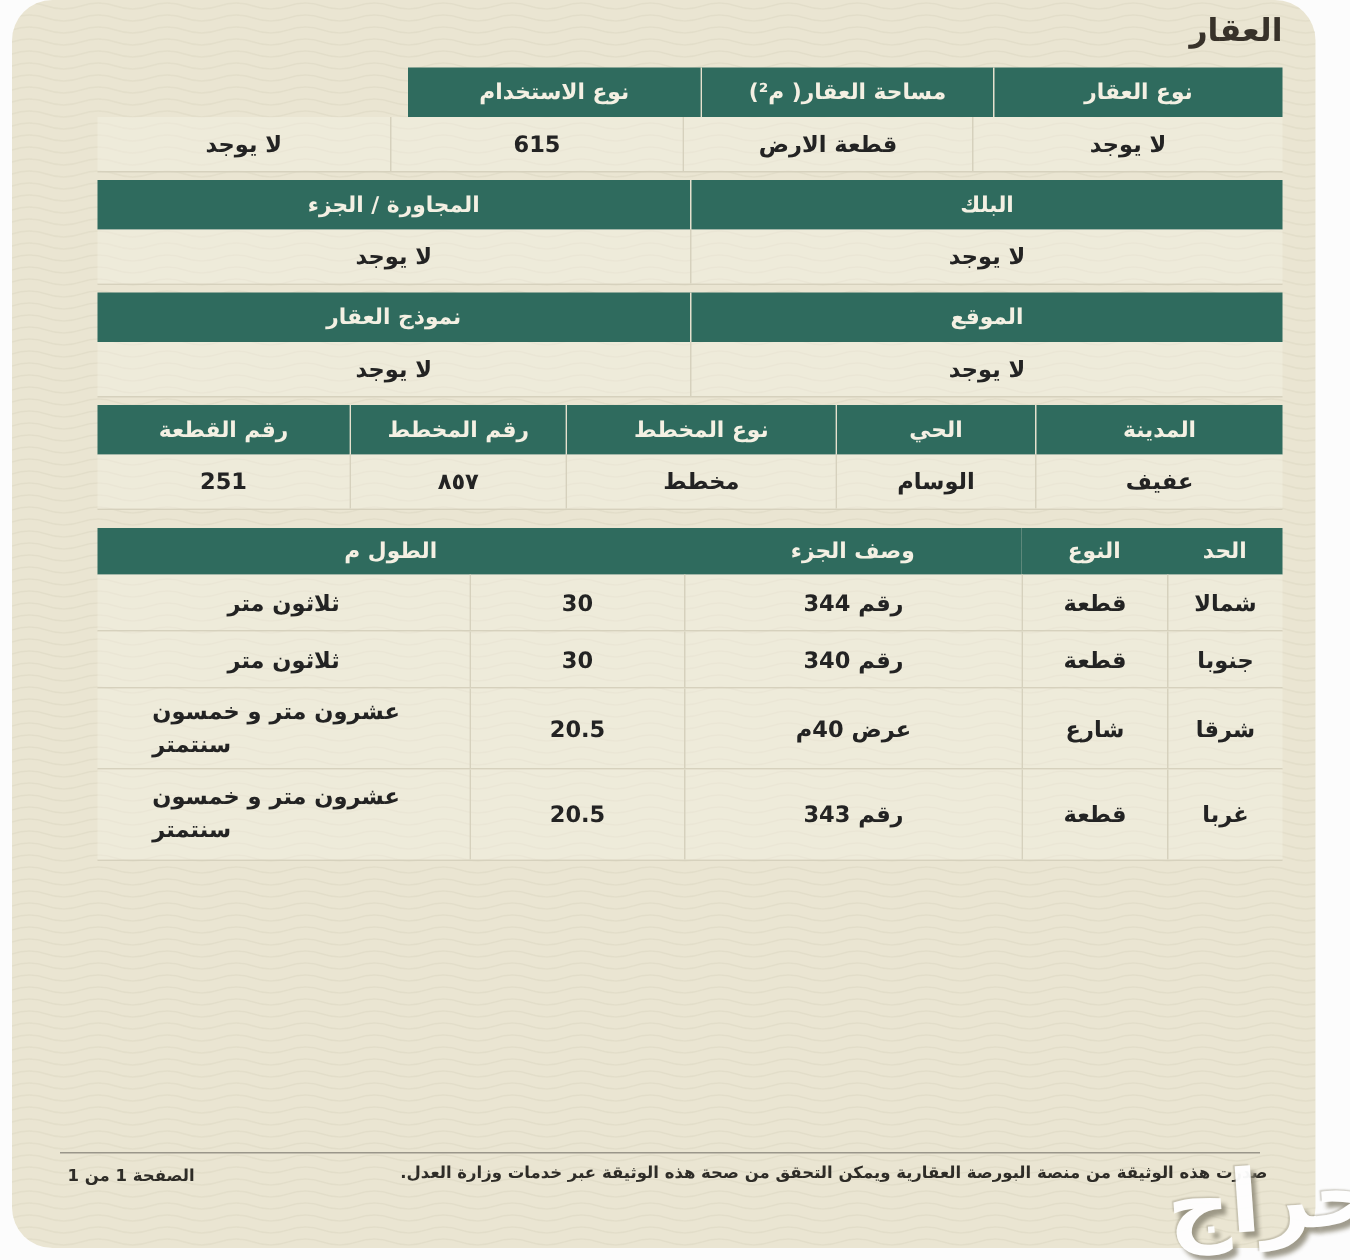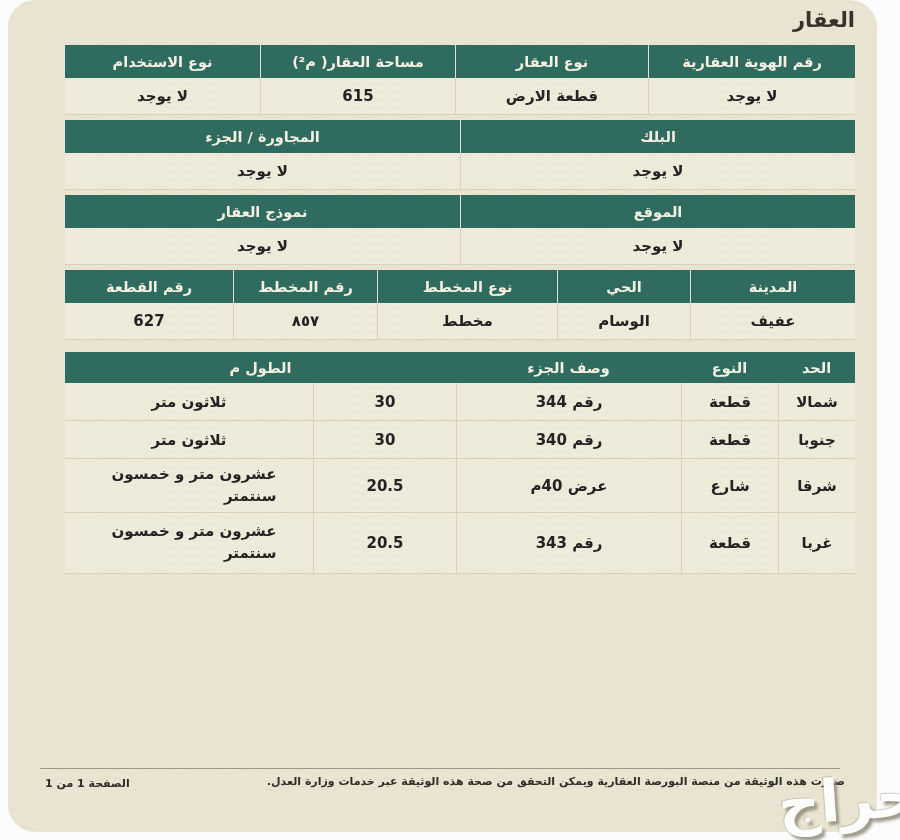--- a/index.html
+++ b/index.html
@@ -39,21 +39,21 @@
   }
   .row .hcell:last-child { border-left:none; }
   .t2 .hcell { border-left:none; height:31px;text-align:right; }
 
   .vcell {
     background:rgba(245,241,229,.45);
     color:#232323; font-weight:bold; font-size:15px;
     display:flex; align-items:center; justify-content:center;
     min-height:36px;
     border-left:1px solid #d6d1bd;
-    text-align:right;
+    text-align:left;
   }
   .row .vcell:last-child { border-left:none; }
   .row.vals { border-bottom:1px solid #d6d1bd; }
 
   
   .w207{width:207px}.w193{width:193px}.w195a{width:195px}.w195b{width:195px}
   .w395{width:395px}
   .w165{width:165px}.w133{width:133px}.w180{width:180px}.w144{width:144px}.w168{width:168px}
   
   .wSide{width:77px}.wType{width:97px}.wDesc{width:225px}.wLenV{width:143px}.wLenT{width:248px}
@@ -95,21 +95,20 @@
     </defs>
     <rect width="100%" height="100%" fill="url(#wv)"></rect>
   </svg>
 
   <div class="doc-title">العقار</div>
 
   <div class="tbl t1">
 
     <div class="sec">
       <div class="row heads">
-        <div class="hcell w207">رقم الهوية العقارية</div>
         <div class="hcell w193">نوع العقار</div>
         <div class="hcell w195a">مساحة العقار( م²)</div>
         <div class="hcell w195b">نوع الاستخدام</div>
       </div>
       <div class="row vals">
         <div class="vcell w207">لا يوجد</div>
         <div class="vcell w193">قطعة الارض</div>
         <div class="vcell w195a">615</div>
         <div class="vcell w195b">لا يوجد</div>
       </div>
@@ -143,21 +142,21 @@
         <div class="hcell w133">الحي</div>
         <div class="hcell w180">نوع المخطط</div>
         <div class="hcell w144">رقم المخطط</div>
         <div class="hcell w168">رقم القطعة</div>
       </div>
       <div class="row vals">
         <div class="vcell w165">عفيف</div>
         <div class="vcell w133">الوسام</div>
         <div class="vcell w180">مخطط</div>
         <div class="vcell w144">٨٥٧</div>
-        <div class="vcell w168">627</div>
+        <div class="vcell w168">251</div>
       </div>
     </div>
   </div>
 
   <div class="tbl t2">
     <div class="row heads">
       <div class="hcell wSide">الحد</div>
       <div class="hcell wType">النوع</div>
       <div class="hcell wDesc">وصف الجزء</div>
       <div class="hcell hLen">الطول م</div>

